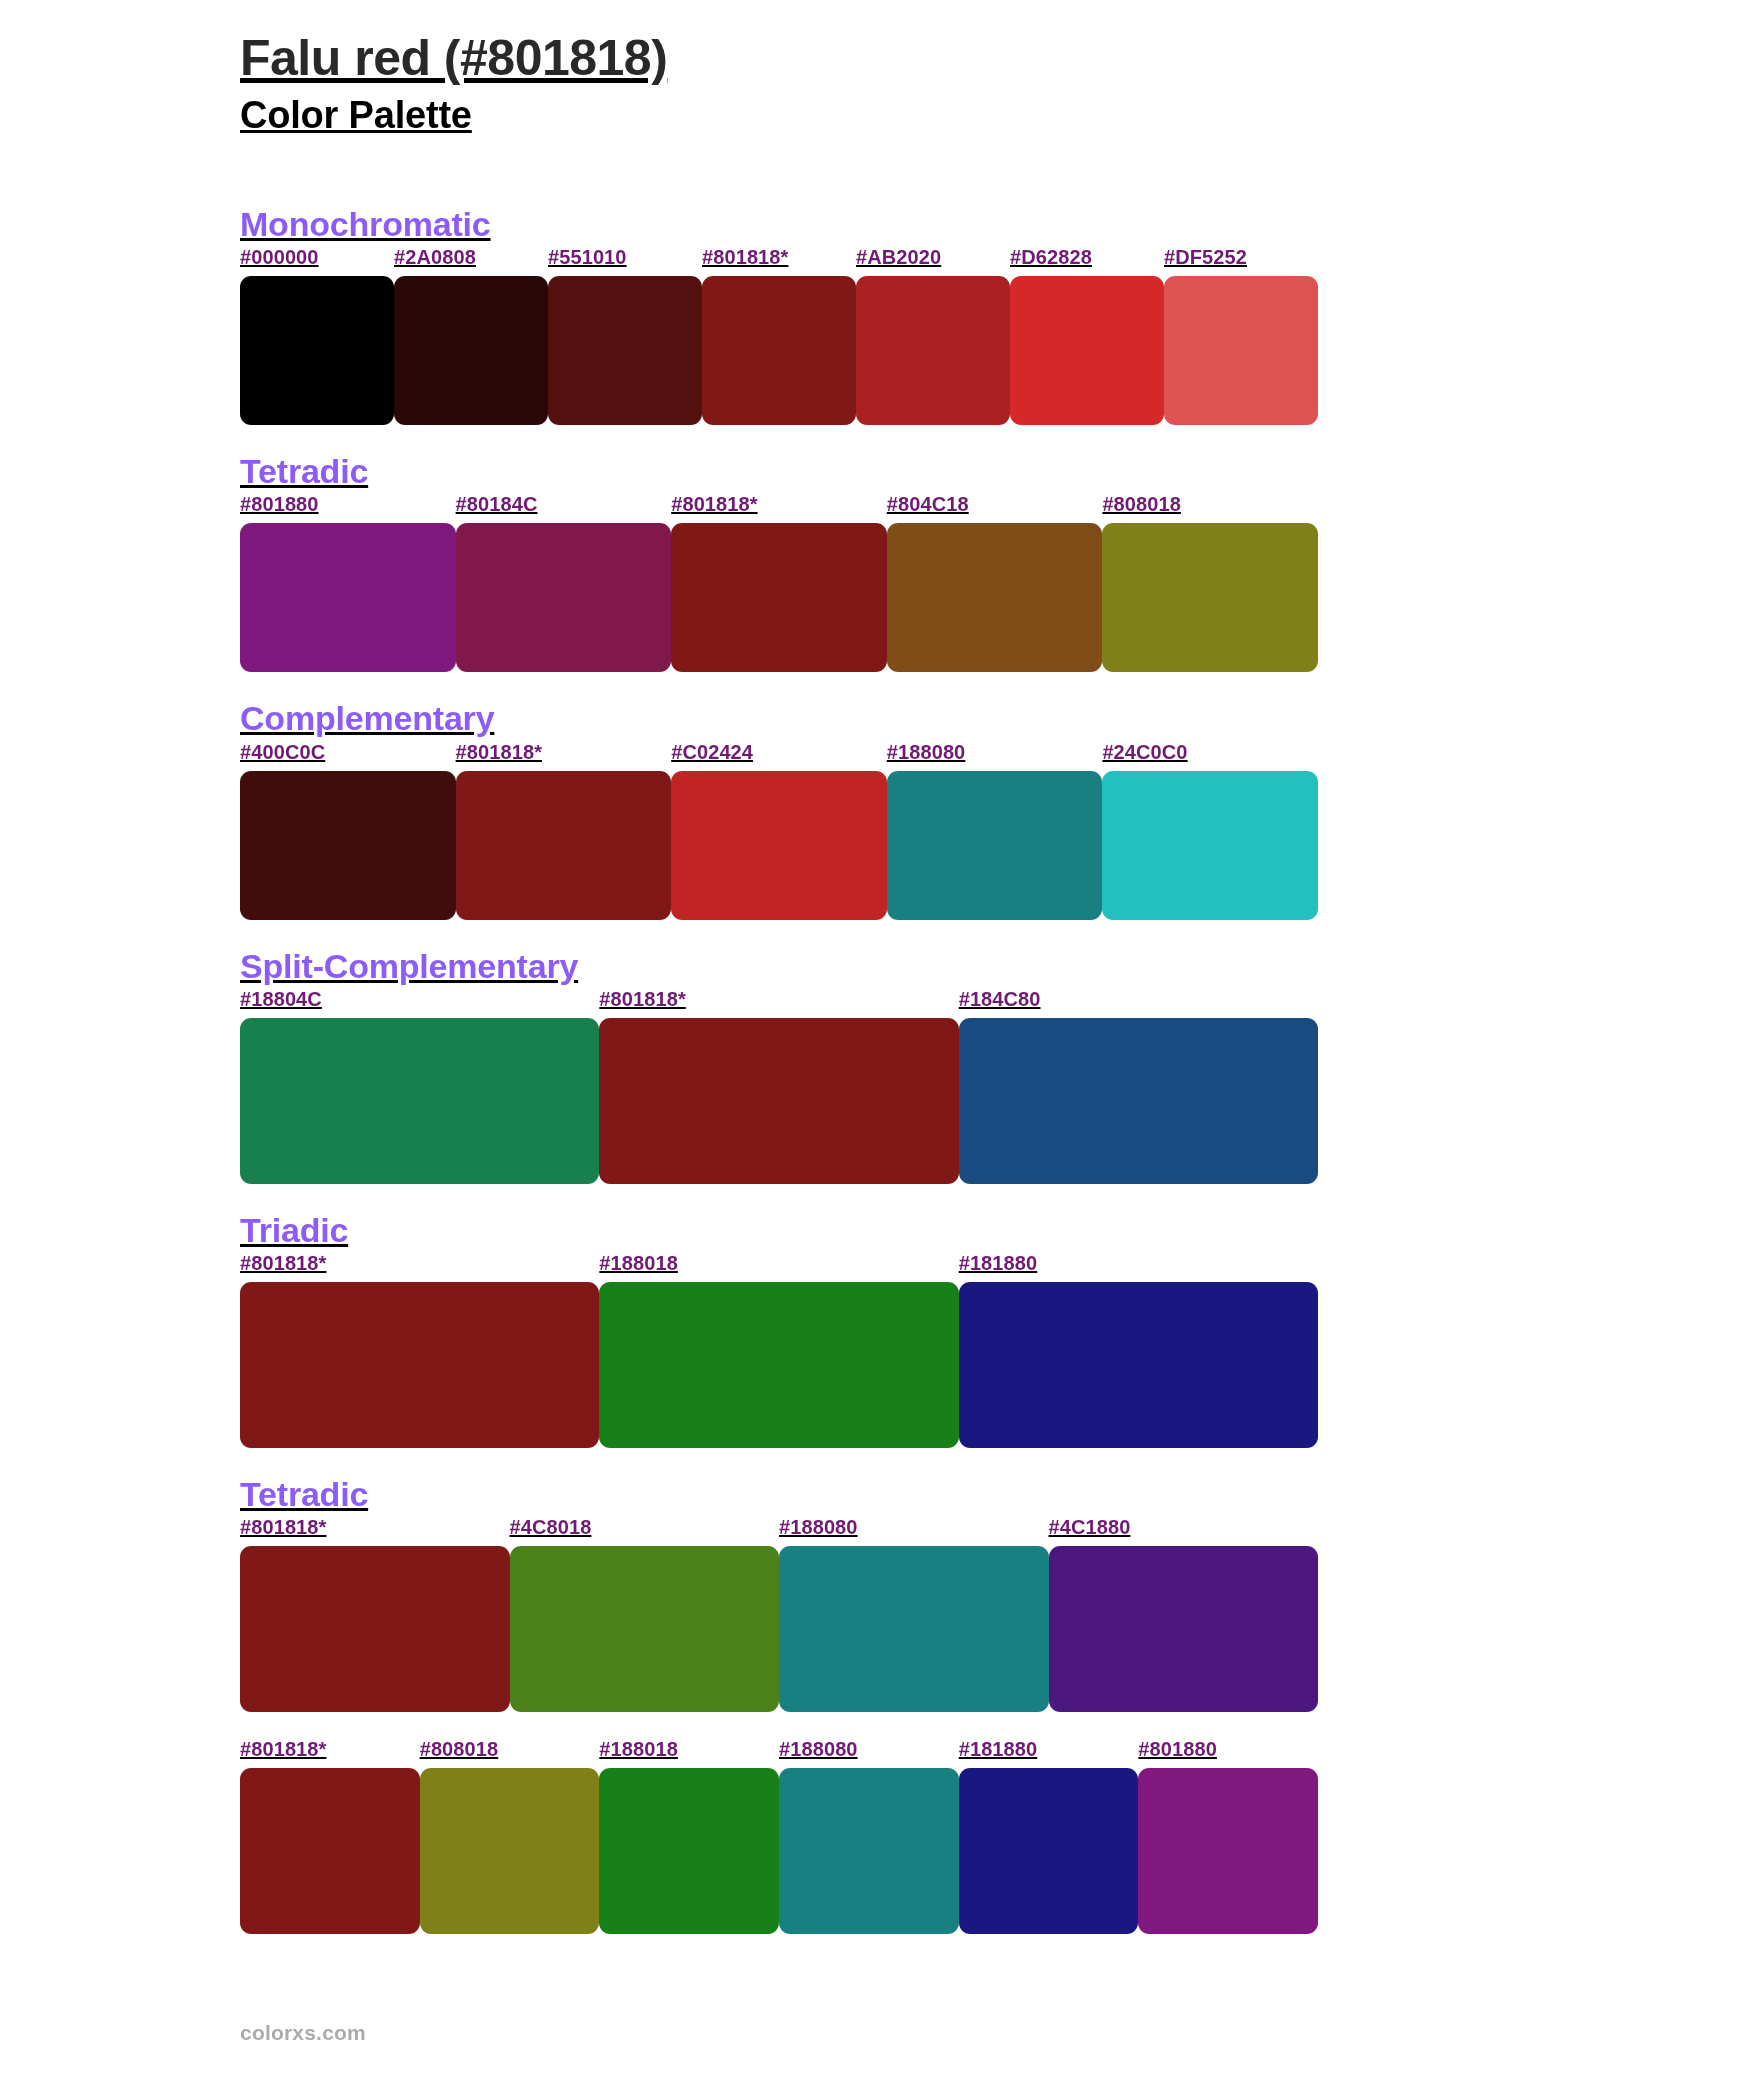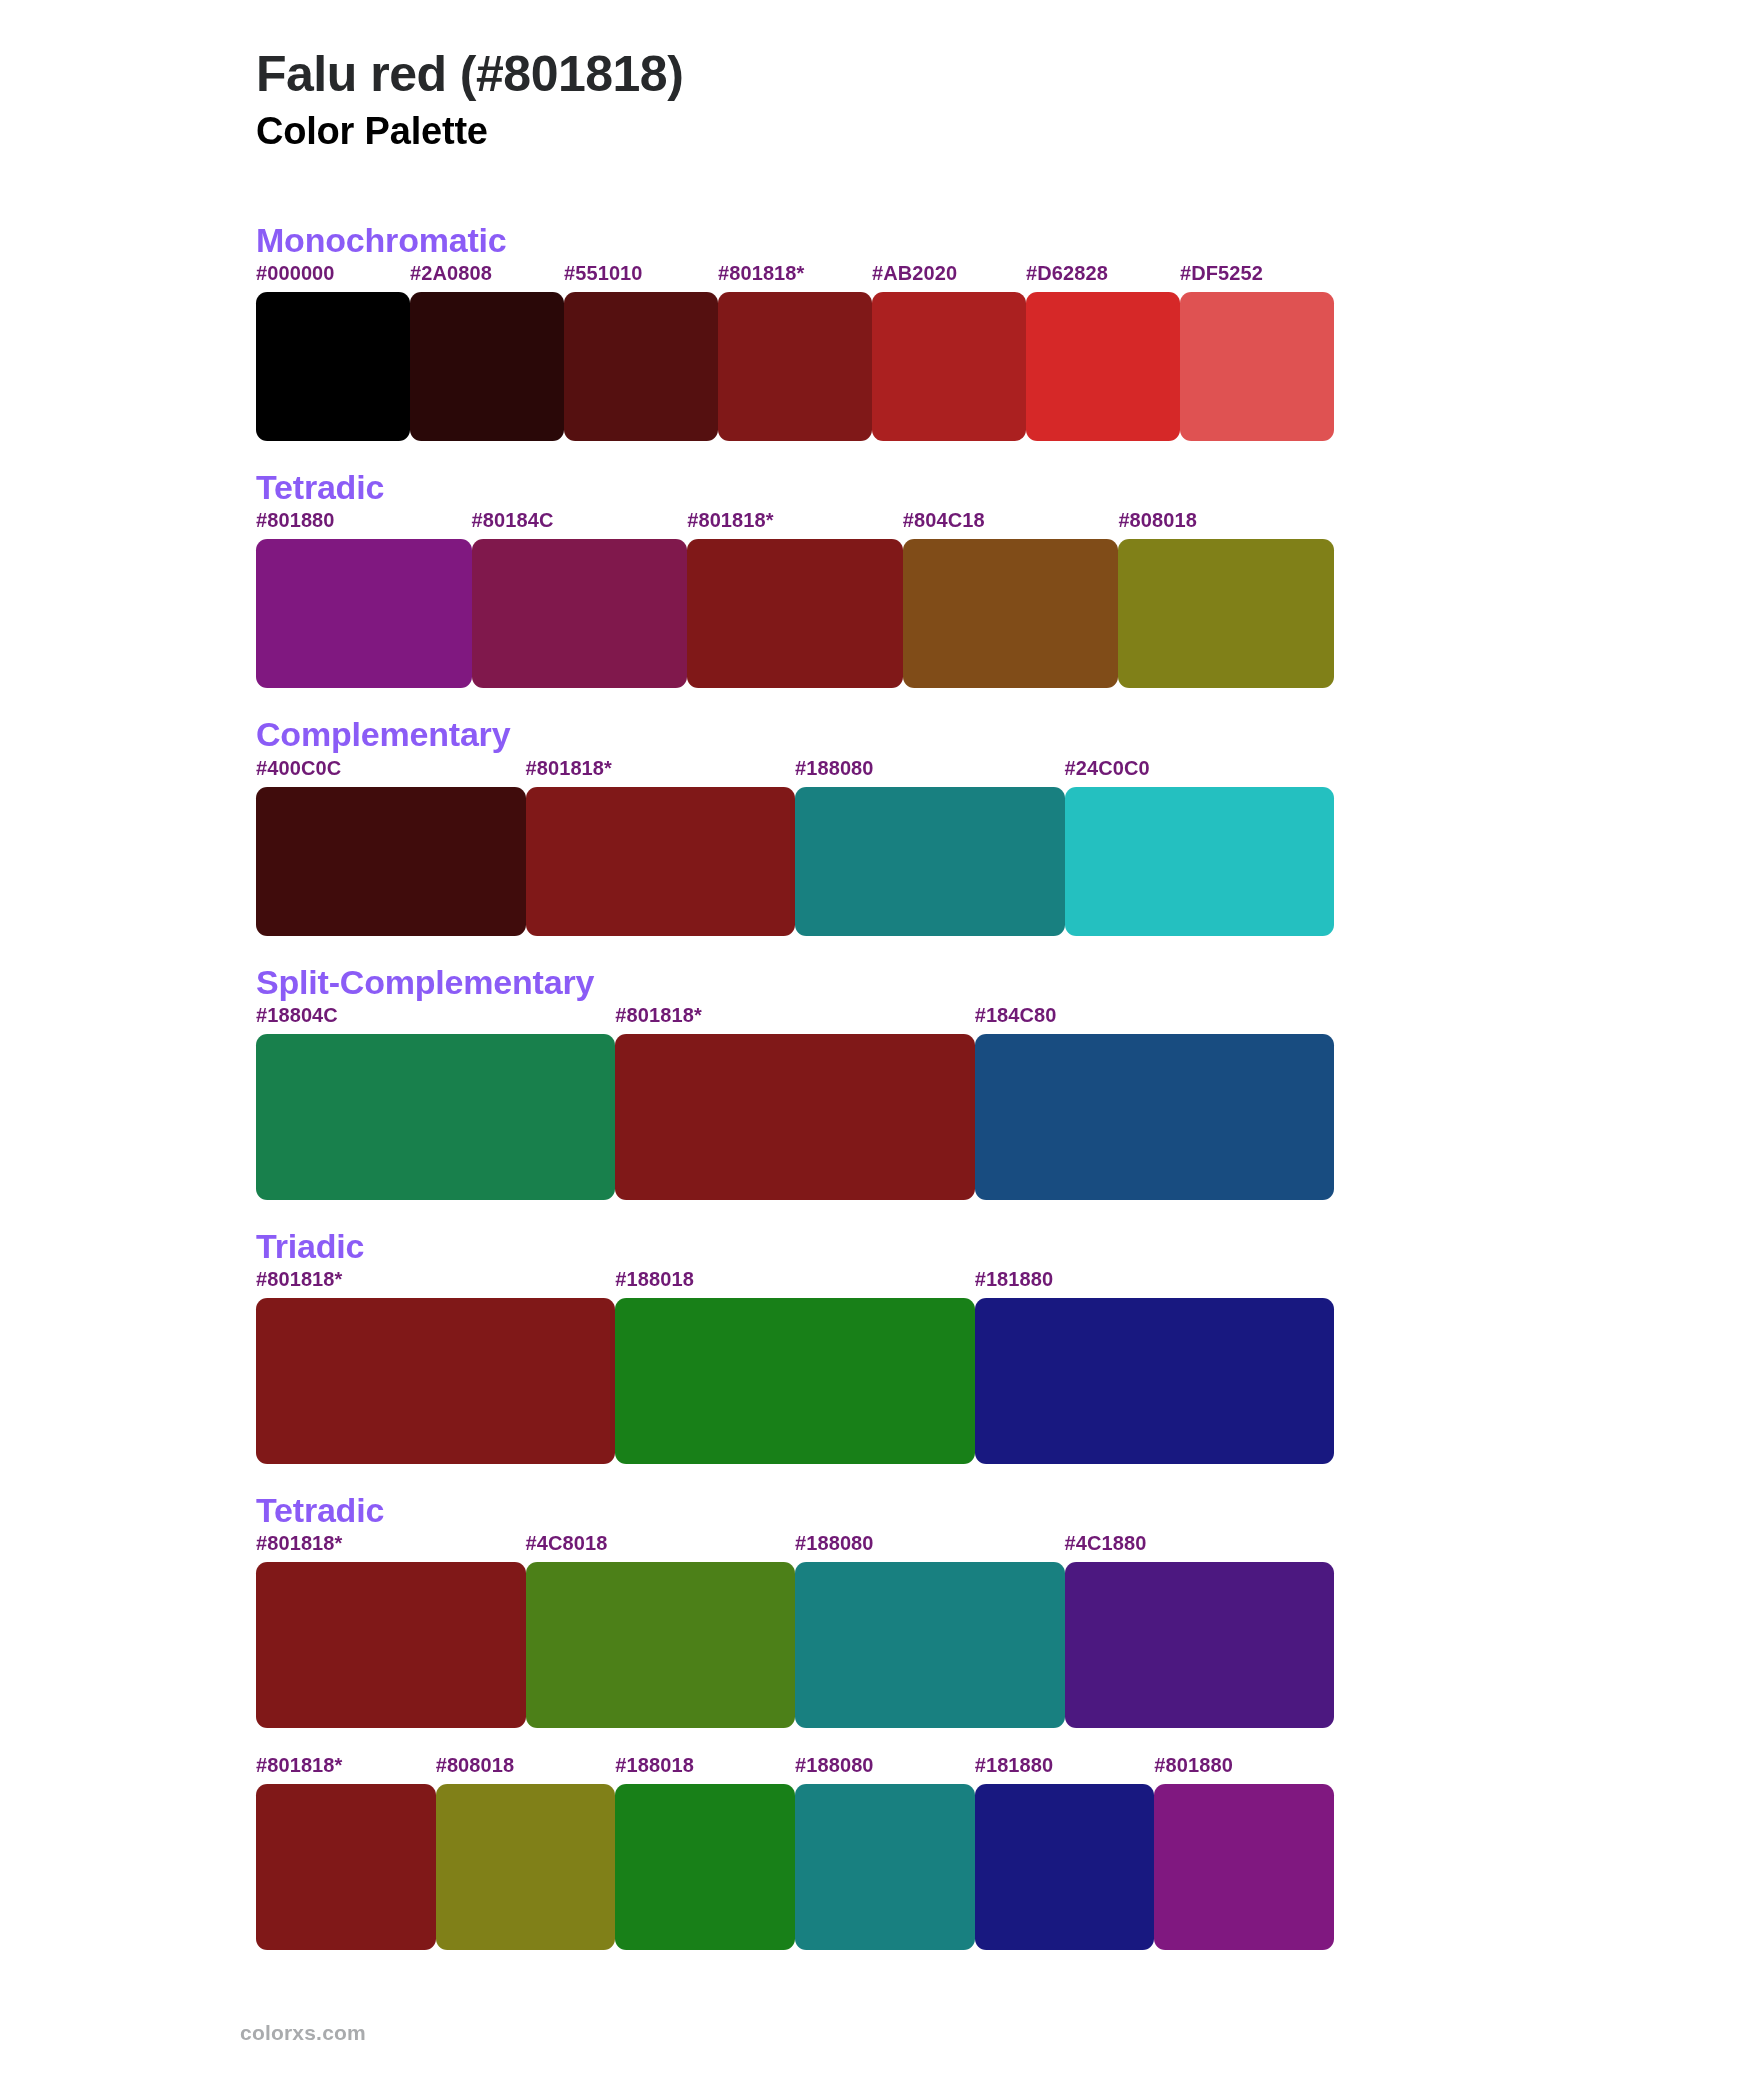--- a/index.html
+++ b/index.html
@@ -14,22 +14,23 @@
   body {
     font-family: "Liberation Sans", sans-serif;
     -webkit-font-smoothing: antialiased;
     position: relative;
     overflow: hidden;
   }
 
   .page {
     width: 1757px;
     height: 2077px;
-    padding: 16px;
-    position: relative;
+    padding: 0;
+    position: relative;
+    text-decoration: underline;
   }
 
   .content {
     padding-left: 240px;
     padding-top: 30px;
   }
 
   
   .page-title {
     font-size: 50px;
@@ -196,20 +197,24 @@
           <div class="swatch-row">
             <div class="swatch">
               <div class="swatch-label">#400C0C</div>
               <div class="swatch-chip" style="background: rgb(64, 12, 12);"></div>
             </div>
             <div class="swatch">
               <div class="swatch-label">#801818*</div>
               <div class="swatch-chip" style="background: rgb(128, 24, 24);"></div>
             </div>
             <div class="swatch">
+              <div class="swatch-label">#C02424</div>
+              <div class="swatch-chip" style="background: rgb(192, 36, 36);"></div>
+            </div>
+            <div class="swatch">
               <div class="swatch-label">#188080</div>
               <div class="swatch-chip" style="background: rgb(24, 128, 128);"></div>
             </div>
             <div class="swatch">
               <div class="swatch-label">#24C0C0</div>
               <div class="swatch-chip" style="background: rgb(36, 192, 192);"></div>
             </div>
           </div>
         </div>
         <div class="section">

